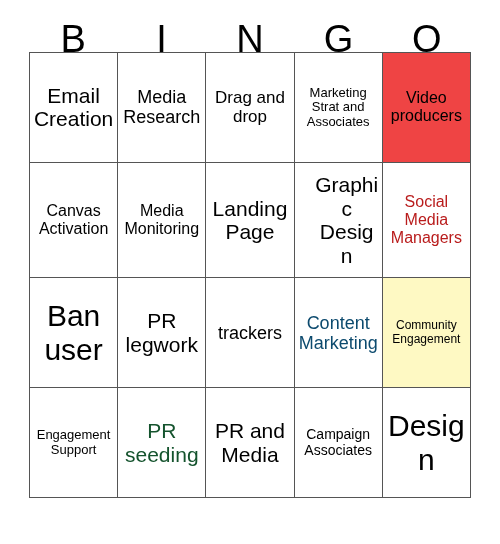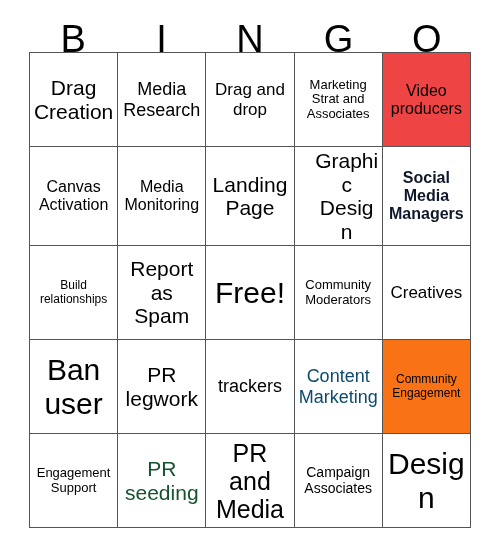--- a/index.html
+++ b/index.html
@@ -75,21 +75,21 @@
     <div class="hcell">I</div>
     <div class="hcell">N</div>
     <div class="hcell">G</div>
     <div class="hcell">O</div>
   </div>
 
   <table class="grid" style="border-color: rgb(85, 85, 85);">
     <tbody>
       <tr>
         <td style="border-color: rgb(85, 85, 85); background: rgb(255, 255, 255); color: rgb(0, 0, 0);">
-            <span class="cell-text" style="font-size: 21px;">Drag Creation</span>
+            <span class="cell-text" style="font-size: 21px;">Email Creation</span>
           </td>
         <td style="border-color: rgb(85, 85, 85); background: rgb(255, 255, 255); color: rgb(0, 0, 0);">
             <span class="cell-text" style="font-size: 18px;">Media Research</span>
           </td>
         <td style="border-color: rgb(85, 85, 85); background: rgb(255, 255, 255); color: rgb(0, 0, 0);">
             <span class="cell-text" style="font-size: 17px;">Drag and drop</span>
           </td>
         <td style="border-color: rgb(85, 85, 85); background: rgb(255, 255, 255); color: rgb(0, 0, 0);">
             <span class="cell-text" style="font-size: 13px;">Marketing Strat and Associates</span>
           </td>
@@ -103,67 +103,50 @@
           </td>
         <td style="border-color: rgb(85, 85, 85); background: rgb(255, 255, 255); color: rgb(0, 0, 0);">
             <span class="cell-text" style="font-size: 16px;">Media Monitoring</span>
           </td>
         <td style="border-color: rgb(85, 85, 85); background: rgb(255, 255, 255); color: rgb(0, 0, 0);">
             <span class="cell-text" style="font-size: 21px;">Landing Page</span>
           </td>
         <td style="border-color: rgb(85, 85, 85); background: rgb(255, 255, 255); color: rgb(0, 0, 0); padding-left: 20px;">
             <span class="cell-text" style="font-size: 21px;">Graphic Design</span>
           </td>
-        <td style="border-color: rgb(85, 85, 85); background: rgb(255, 255, 255); color: #0f172a; font-weight: bold;">
+        <td style="border-color: rgb(85, 85, 85); background: rgb(255, 255, 255); color: #b91c1c;">
             <span class="cell-text" style="font-size: 16px;">Social Media Managers</span>
-          </td>
-      </tr>
-      <tr>
-        <td style="border-color: rgb(85, 85, 85); background: rgb(255, 255, 255); color: rgb(0, 0, 0);">
-            <span class="cell-text" style="font-size: 12px;">Build relationships</span>
-          </td>
-        <td style="border-color: rgb(85, 85, 85); background: rgb(255, 255, 255); color: rgb(0, 0, 0);">
-            <span class="cell-text" style="font-size: 21px;">Report as Spam</span>
-          </td>
-        <td style="border-color: rgb(85, 85, 85); background: rgb(255, 255, 255); color: rgb(0, 0, 0);">
-            <span class="cell-text" style="font-size: 30px;">Free!</span>
-          </td>
-        <td style="border-color: rgb(85, 85, 85); background: rgb(255, 255, 255); color: rgb(0, 0, 0);">
-            <span class="cell-text" style="font-size: 13px;">Community Moderators</span>
-          </td>
-        <td style="border-color: rgb(85, 85, 85); background: rgb(255, 255, 255); color: rgb(0, 0, 0);">
-            <span class="cell-text" style="font-size: 17px;">Creatives</span>
           </td>
       </tr>
       <tr>
         <td style="border-color: rgb(85, 85, 85); background: rgb(255, 255, 255); color: rgb(0, 0, 0);">
             <span class="cell-text" style="font-size: 30px;">Ban user</span>
           </td>
         <td style="border-color: rgb(85, 85, 85); background: rgb(255, 255, 255); color: rgb(0, 0, 0);">
             <span class="cell-text" style="font-size: 21px;">PR legwork</span>
           </td>
         <td style="border-color: rgb(85, 85, 85); background: rgb(255, 255, 255); color: rgb(0, 0, 0);">
             <span class="cell-text" style="font-size: 18px;">trackers</span>
           </td>
         <td style="border-color: rgb(85, 85, 85); background: rgb(255, 255, 255); color: #0c4a6e;">
             <span class="cell-text" style="font-size: 18px;">Content Marketing</span>
           </td>
-        <td style="border-color: rgb(85, 85, 85); background: #f97316; color: rgb(0, 0, 0);">
+        <td style="border-color: rgb(85, 85, 85); background: #fef9c3; color: rgb(0, 0, 0);">
             <span class="cell-text" style="font-size: 12px;">Community Engagement</span>
           </td>
       </tr>
       <tr>
         <td style="border-color: rgb(85, 85, 85); background: rgb(255, 255, 255); color: rgb(0, 0, 0);">
             <span class="cell-text" style="font-size: 13px;">Engagement Support</span>
           </td>
         <td style="border-color: rgb(85, 85, 85); background: rgb(255, 255, 255); color: #14532d;">
             <span class="cell-text" style="font-size: 21px;">PR seeding</span>
           </td>
         <td style="border-color: rgb(85, 85, 85); background: rgb(255, 255, 255); color: rgb(0, 0, 0);">
-            <span class="cell-text" style="font-size: 25px;">PR and Media</span>
+            <span class="cell-text" style="font-size: 21px;">PR and Media</span>
           </td>
         <td style="border-color: rgb(85, 85, 85); background: rgb(255, 255, 255); color: rgb(0, 0, 0);">
             <span class="cell-text" style="font-size: 14px;">Campaign Associates</span>
           </td>
         <td style="border-color: rgb(85, 85, 85); background: rgb(255, 255, 255); color: rgb(0, 0, 0);">
             <span class="cell-text" style="font-size: 30px;">Design</span>
           </td>
       </tr>
     </tbody>
   </table>

